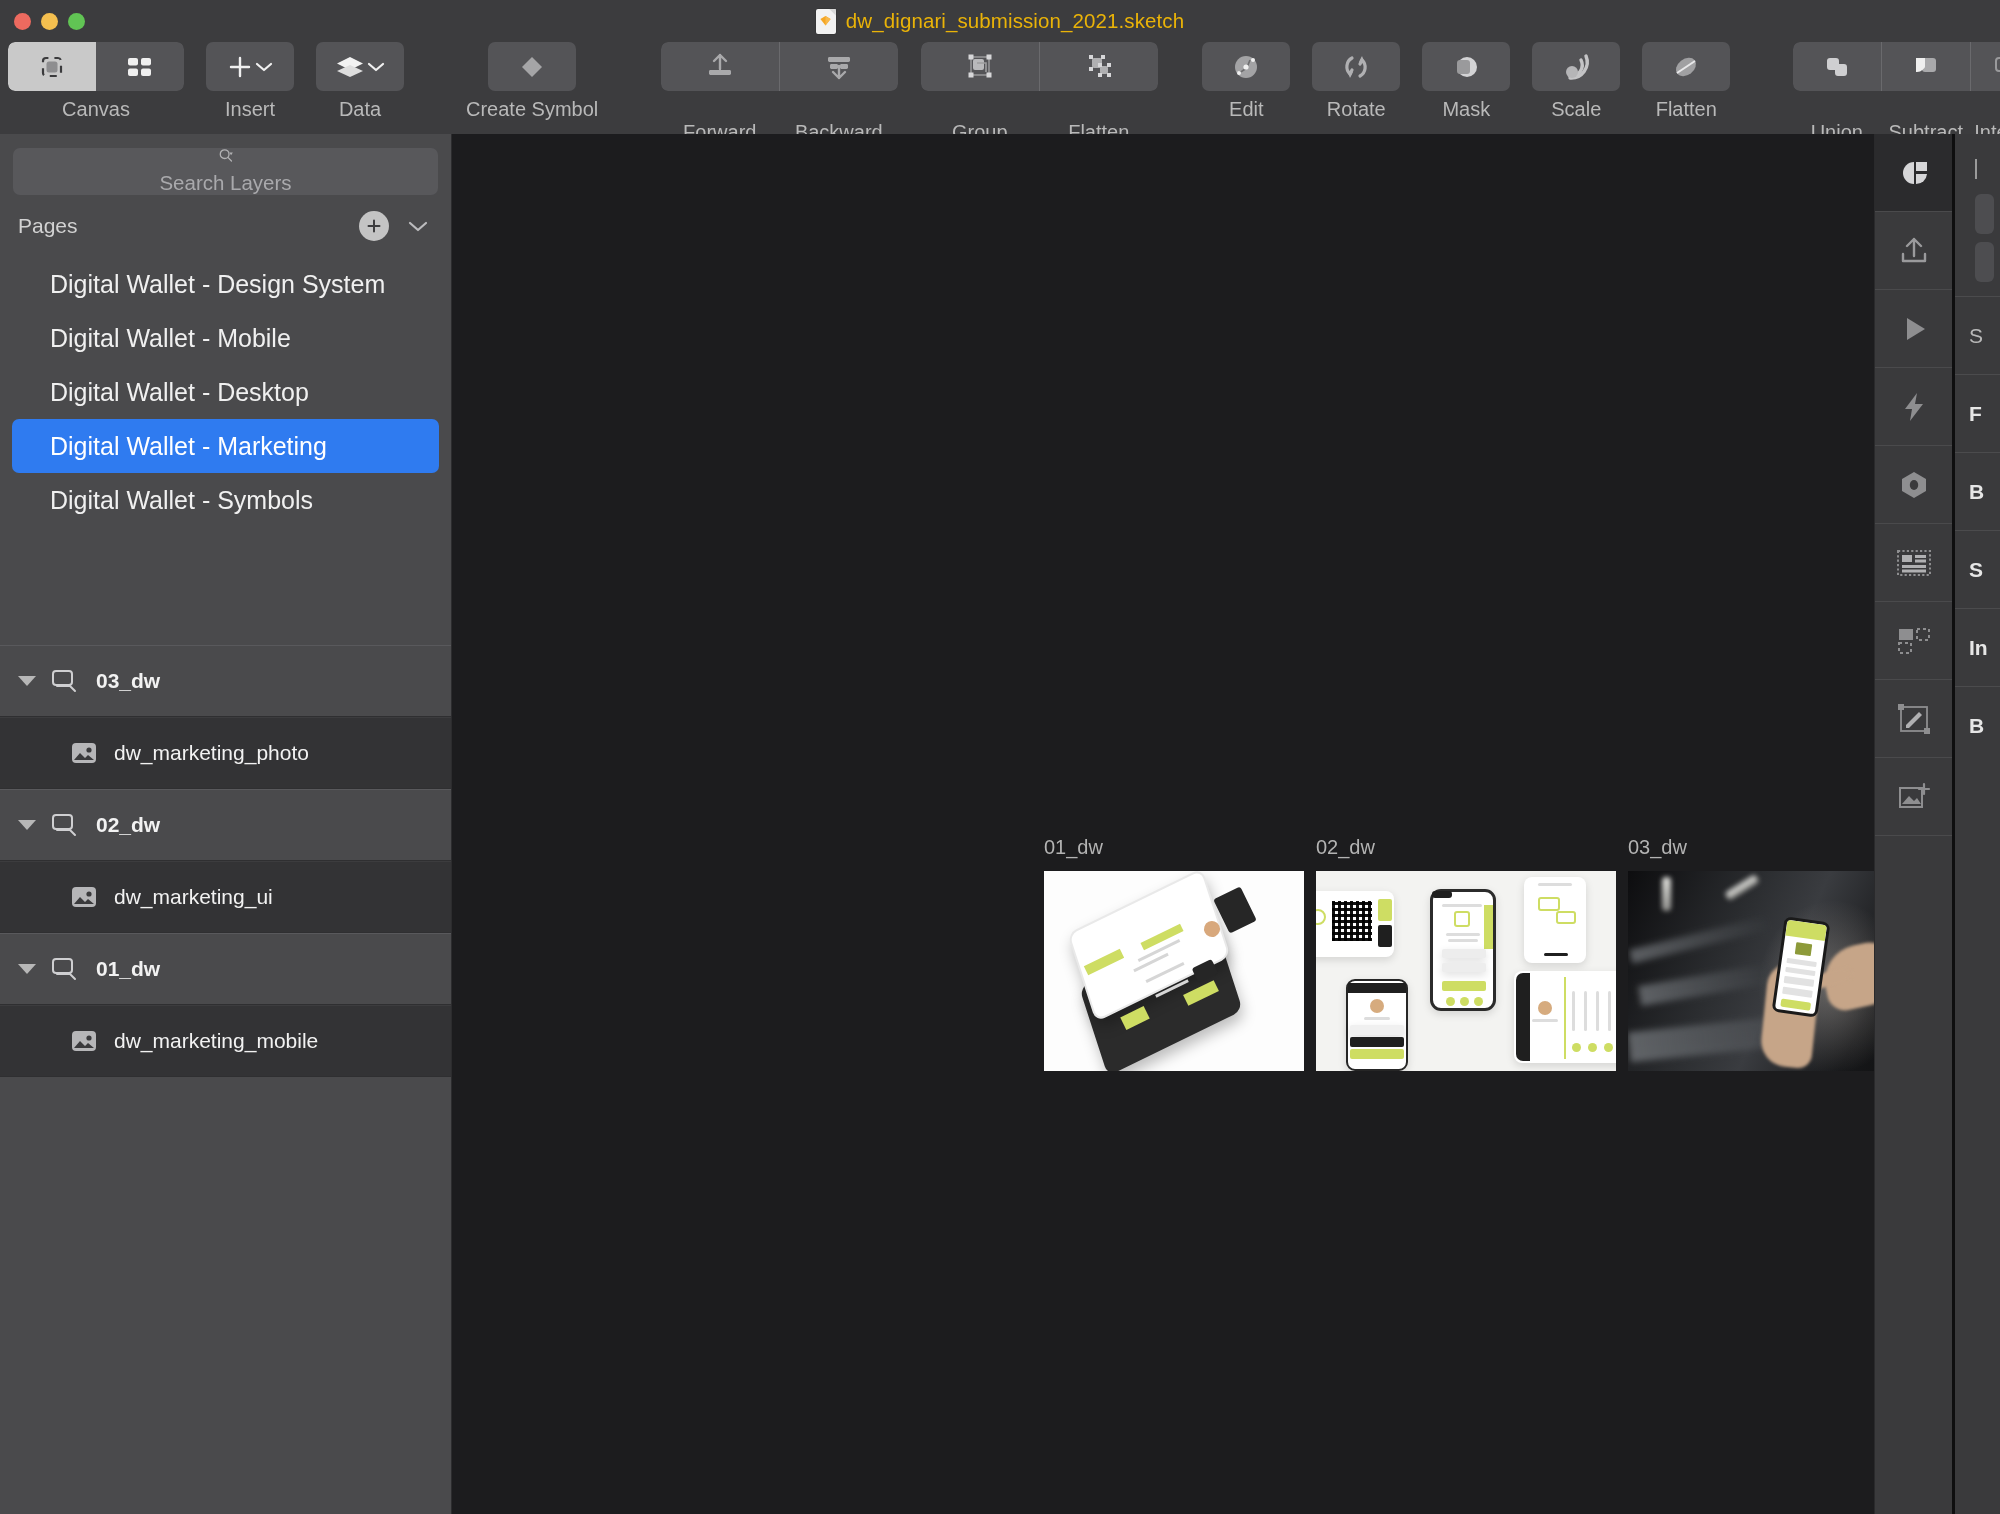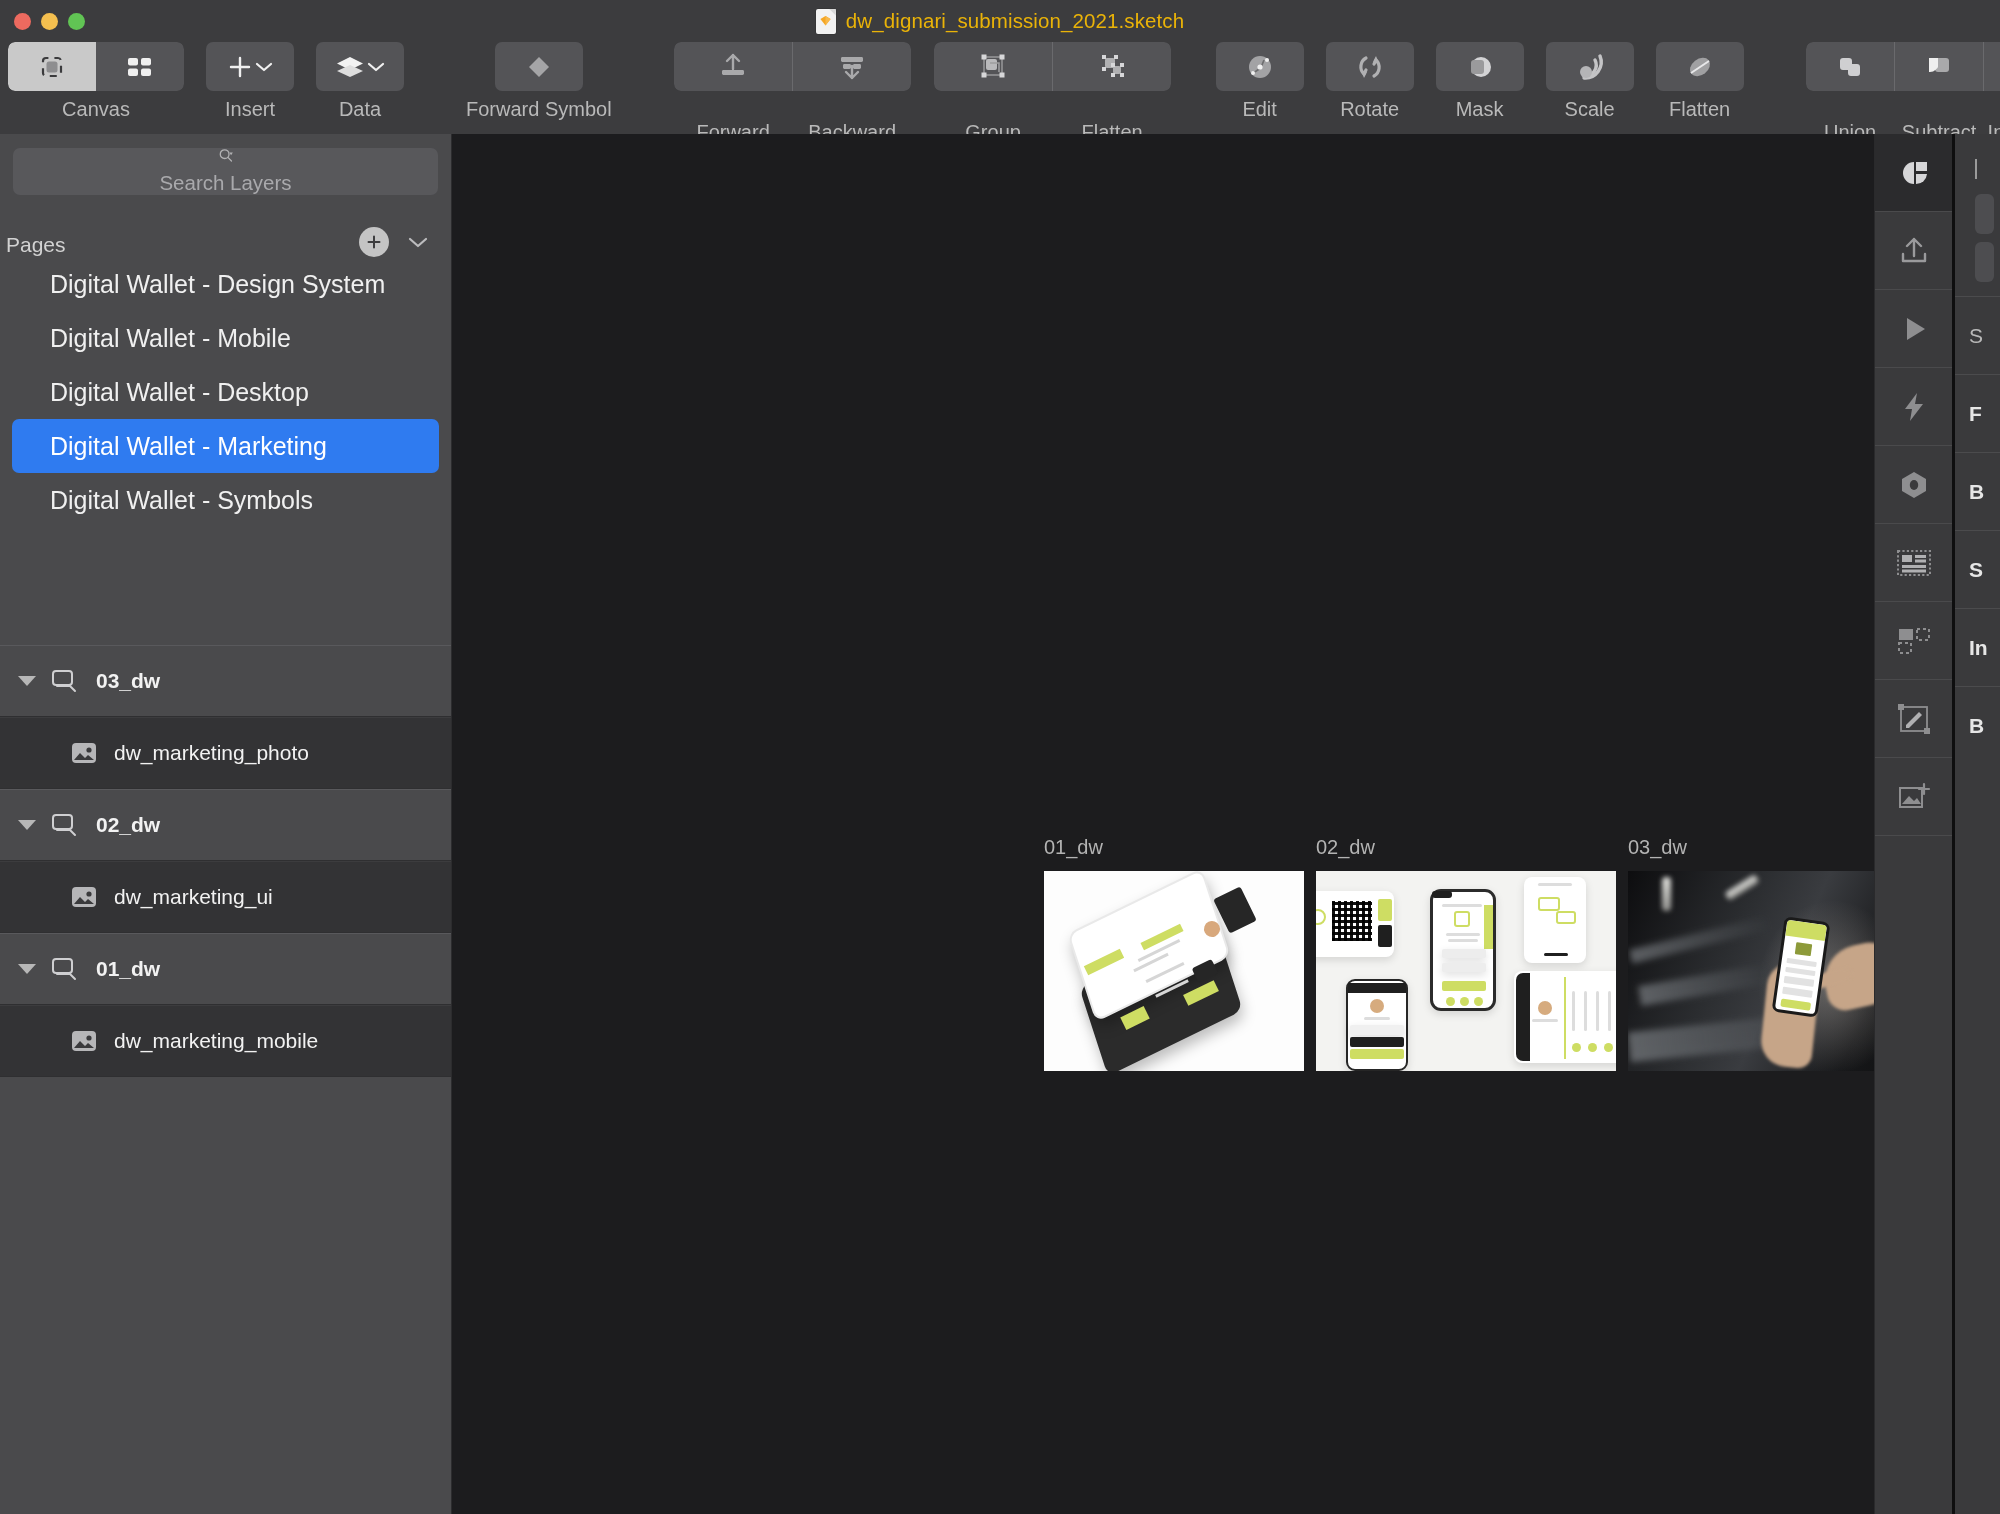--- a/index.html
+++ b/index.html
@@ -79,22 +79,22 @@
     width:452px; flex:0 0 452px; background:#4a4a4c;
     display:flex; flex-direction:column; border-right:1px solid #2c2c2e;
   }
   .search-wrap{ padding:14px 13px 0 13px; }
   .search-box{
     height:47px; background:#58585b; border-radius:7px;
     display:flex; align-items:center; gap:8px; padding:0 14px;flex-direction:column;
   }
   .search-ph{ font-size:20.5px; color:#a9a9ac; }
   .pages-head{
-    height:62px; display:flex; align-items:flex-end;
-    padding:0 22px 0 6px; justify-content:space-between;
+    height:62px; display:flex; align-items:center;
+    padding:0 22px 0 18px; justify-content:space-between;
   }
   .pages-title{ font-size:21px; color:#d2d2d2; }
   .pages-actions{ display:flex; align-items:center; gap:18px; }
   .plus-circle{
     width:30px;height:30px;border-radius:50%;background:#c4c4c4;
     display:flex;align-items:center;justify-content:center;
   }
   .page-list{ padding:0 12px; }
   .page-item{
     height:54px; display:flex; align-items:center; padding-left:38px;
@@ -277,21 +277,21 @@
     </div>
 
     <div class="gap-lg"></div>
 
     <div class="tb-group">
       <div class="tb-btn">
         <svg width="30" height="30" viewBox="0 0 30 30">
           <path d="M15 5 25 15 15 25 5 15z" fill="#a5a5a7"></path>
         </svg>
       </div>
-      <span class="tb-label">Forward Symbol</span>
+      <span class="tb-label">Create Symbol</span>
     </div>
 
     <div class="gap-lg"></div>
 
     <div class="tb-group">
       <div class="tb-seg">
         <div class="tb-btn wide seg-l">
           <svg width="30" height="30" viewBox="0 0 30 30">
             <path d="M15 3v14M9 9l6-6 6 6" stroke="#a9a9ab" stroke-width="2.4" fill="none" stroke-linecap="round" stroke-linejoin="round"></path>
             <rect x="4" y="18" width="22" height="5" rx="1.4" fill="#a9a9ab"></rect>

